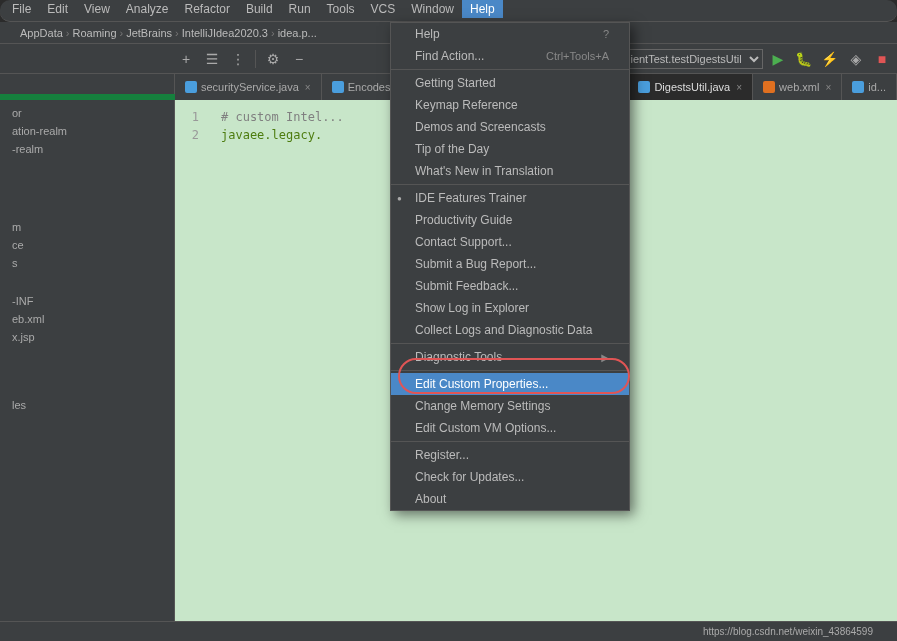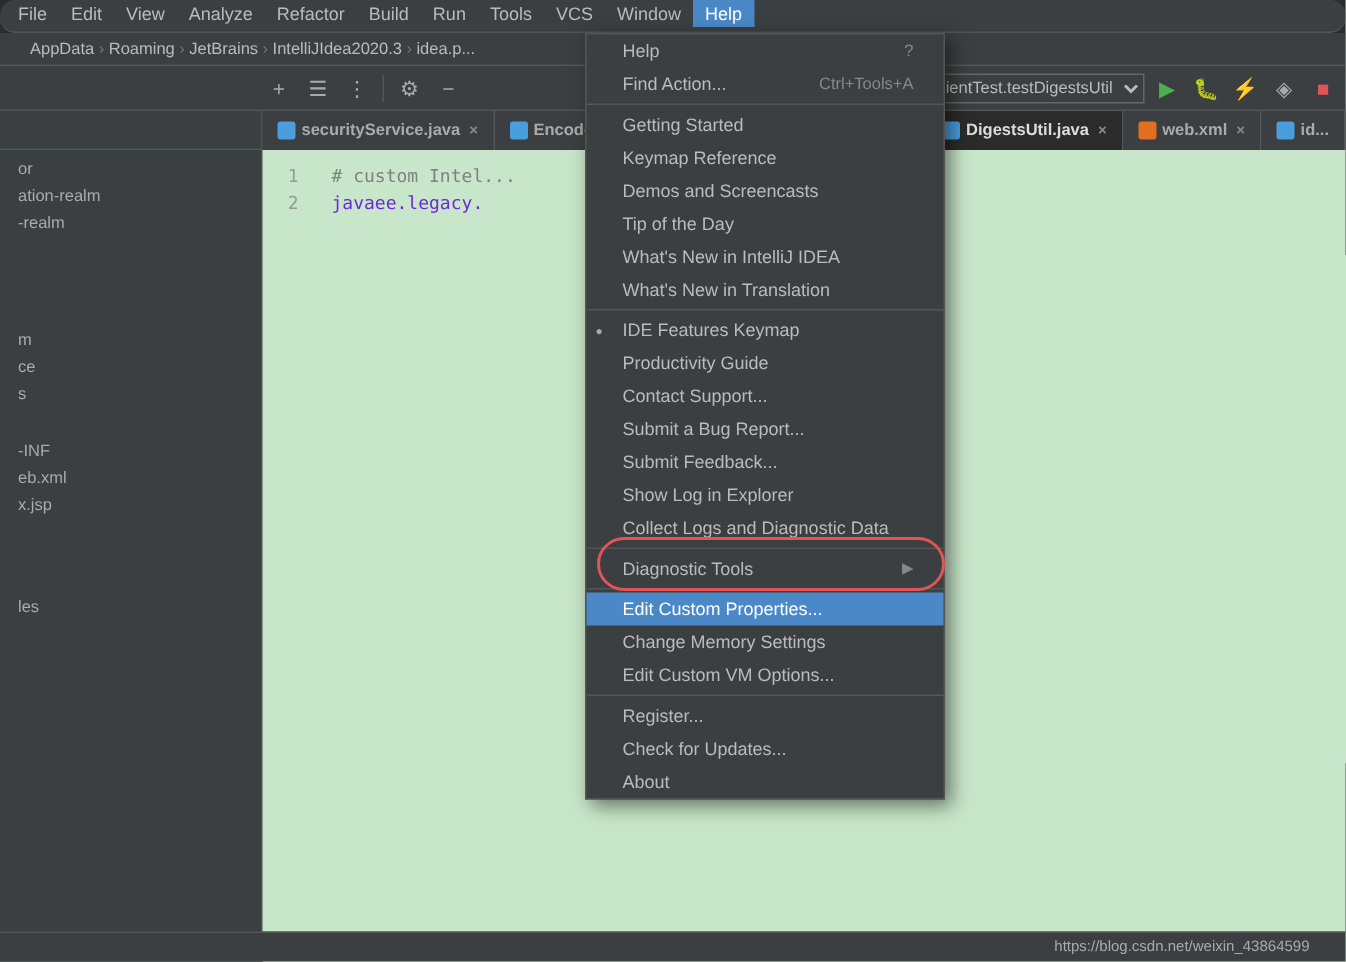--- a/index.html
+++ b/index.html
@@ -105,21 +105,21 @@
       font-family: monospace;
       padding-right: 6px;
     }
     .line-num { line-height: 18px; }
     .code-content {
       margin-left: 34px;
       font-family: monospace;
       font-size: 12px;
       color: #333;
     }
-    .code-line { line-height: 18px; color: #6d28d9; }
+    .code-line { line-height: 18px; color: #4d7c0f; }
     .code-comment { color: #808080; }
 
     
     .status-bar {
       height: 20px;
       background: #3c3f41;
       display: flex;
       align-items: center;
       padding: 0 24px;
       color: #aaa;
@@ -282,21 +282,21 @@
       <option>lientTest.testDigestsUtil</option>
     </select>
     <button class="run-btn" style="color:#4caf50;">▶</button>
     <button class="run-btn" style="color:#aaa;">🐛</button>
     <button class="run-btn" style="color:#aaa;">⚡</button>
     <button class="run-btn" style="color:#aaa;">◈</button>
     <button class="run-btn" style="color:#e05555;">■</button>
   </div>
 </div>
 
-<div style="display:flex; height:26px; background:#3c3f41; border-bottom:1px solid #15803d;font-weight:bold;">
+<div style="display:flex; height:26px; background:#3c3f41; border-bottom:6px solid #15803d;">
   <div style="width:175px; background:#3c3f41; border-right:1px solid #555;"></div>
   <div class="tab">
     <span style="width:12px;height:12px;background:#4a9edd;border-radius:2px;margin-right:4px;display:inline-block;"></span>
     <span>securityService.java</span>
     <span class="tab-close">×</span>
   </div>
   <div class="tab">
     <span style="width:12px;height:12px;background:#4a9edd;border-radius:2px;margin-right:4px;display:inline-block;"></span>
     <span>EncodesUtil...</span>
     <span class="tab-close">×</span>
@@ -366,29 +366,26 @@
   <div class="menu-item">
     <span>Keymap Reference</span>
   </div>
   <div class="menu-item">
     <span>Demos and Screencasts</span>
   </div>
   <div class="menu-item">
     <span>Tip of the Day</span>
   </div>
   <div class="menu-item">
-    <span>What's New in IntelliJ IDEA</span>
-  </div>
-  <div class="menu-item">
     <span>What's New in Translation</span>
   </div>
   <div class="menu-divider"></div>
   <div class="menu-item">
     <span class="bullet">●</span>
-    <span>IDE Features Keymap</span>
+    <span>IDE Features Trainer</span>
   </div>
   <div class="menu-item">
     <span>Productivity Guide</span>
   </div>
   <div class="menu-item">
     <span>Contact Support...</span>
   </div>
   <div class="menu-item">
     <span>Submit a Bug Report...</span>
   </div>

